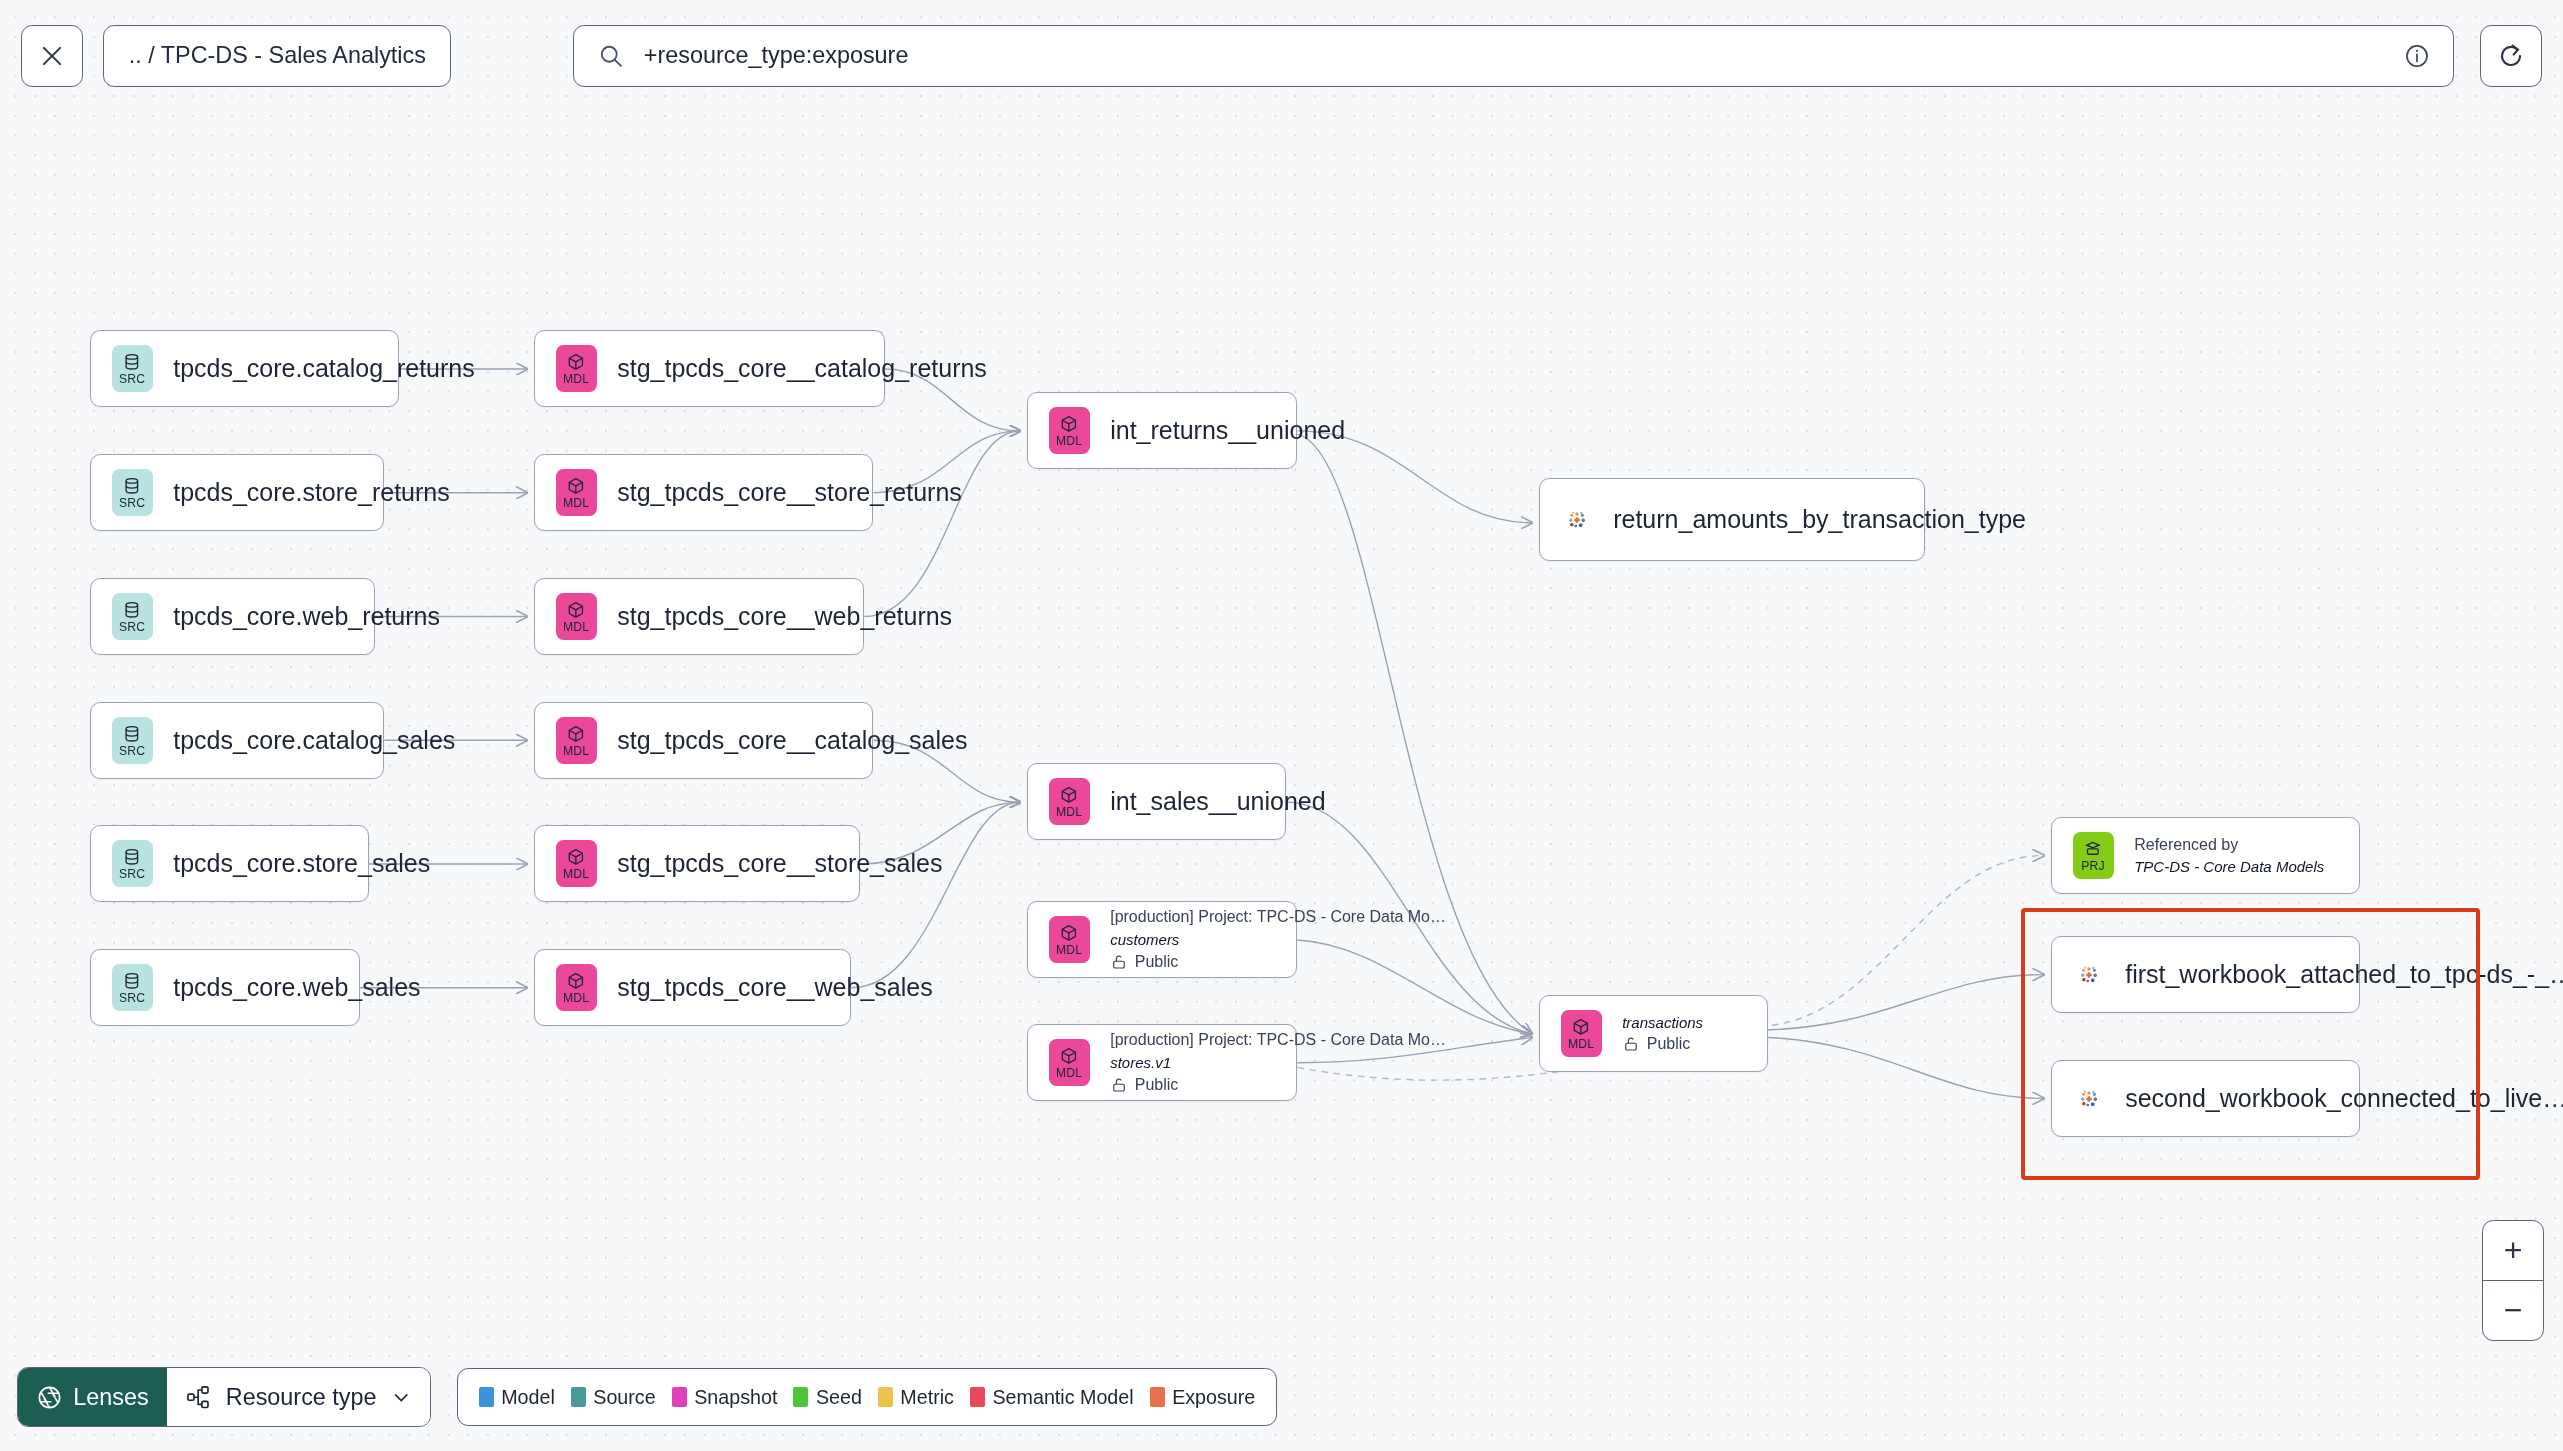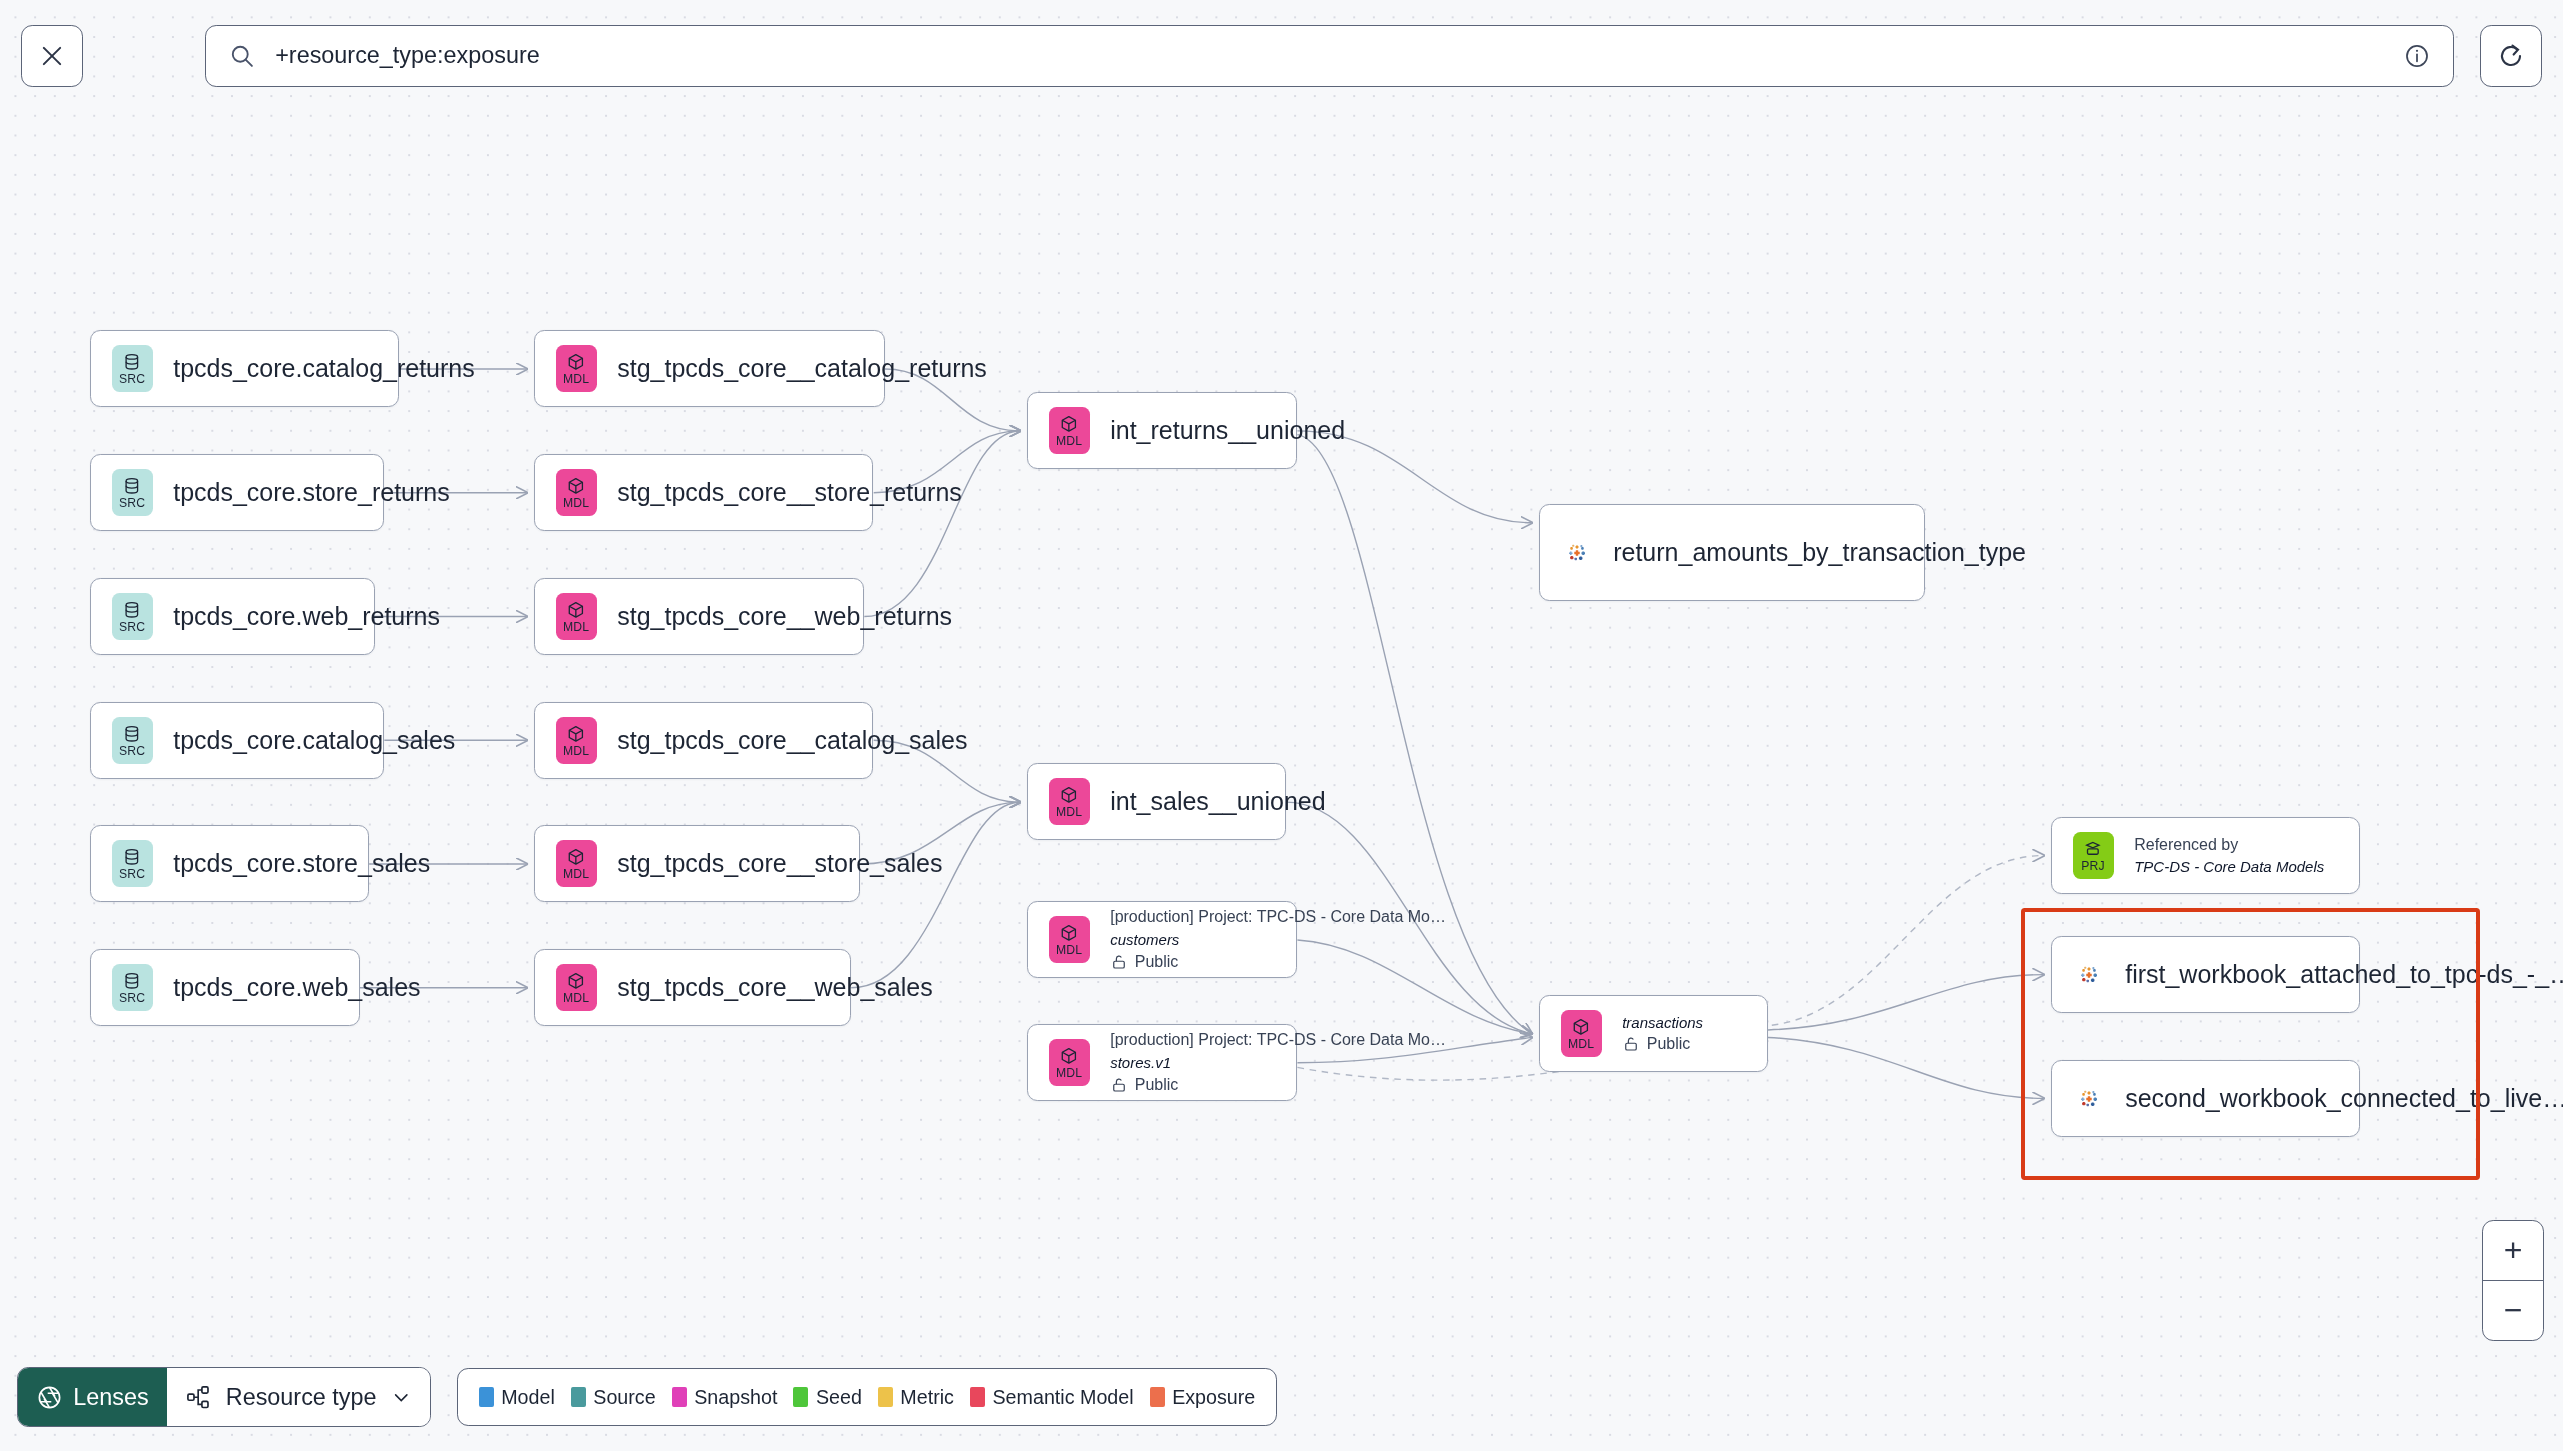--- a/index.html
+++ b/index.html
@@ -193,20 +193,23 @@
 
   <div class="topbar">
 
     <div class="tb-btn close-btn">
       <svg class="icon-svg" width="28" height="28" viewBox="0 0 24 24" fill="none" stroke="#2c3446" stroke-width="1.7" stroke-linecap="round">
         <line x1="5" y1="5" x2="19" y2="19"></line>
           <line x1="19" y1="5" x2="5" y2="19"></line>
       </svg>
     </div>
 
+    <div class="tb-btn breadcrumb">
+      <span>.. / TPC-DS - Sales Analytics</span>
+    </div>
 
     <div class="searchwrap">
       <svg class="icon-svg" width="28" height="28" viewBox="0 0 24 24" fill="none" stroke="#49536a" stroke-width="1.6" stroke-linecap="round">
         <circle cx="10.5" cy="10.5" r="6.4"></circle>
           <line x1="15.3" y1="15.3" x2="20.5" y2="20.5"></line>
       </svg>
       <input class="search-input" type="text" value="+resource_type:exposure" placeholder="Search lineage" style="">
       <svg class="icon-svg" width="28" height="28" viewBox="0 0 24 24" fill="none" stroke="#3d4659" stroke-width="1.5">
         <circle cx="12" cy="12" r="8.6"></circle>
         <circle cx="12" cy="7.6" r="0.95" fill="#3d4659" stroke="none"></circle>
@@ -480,21 +483,21 @@
     <path d="M4.5 7.5 12 4.2l7.5 3.3L12 10.8z"></path>
               <rect x="5.5" y="12" width="13" height="6.6" rx="1.4"></rect>
             </svg>
       <span class="badge-txt">PRJ</span>
     </div>
     <div class="node-stack">
       <div class="node-sub">Referenced by</div>
       <div class="node-name">TPC-DS - Core Data Models</div>
     </div>
         </div>
-        <div class="node" style="left: 1539px; top: 393px; width: 386px; height: 97px;">
+        <div class="node" style="left: 1539px; top: 367px; width: 386px; height: 83px;">
           <svg class="tableau-ico" viewBox="0 0 40 40">
 <g stroke-linecap="butt">
 <path d="M18.2 12.5h3.6M20 10.7v3.6" stroke="#e8952f" stroke-width="2.4"></path>
 <path d="M25.2 14.2h3.2M26.8 12.6v3.2" stroke="#4a7fb5" stroke-width="2.1"></path>
 <path d="M11.6 14.2h3.2M13.2 12.6v3.2" stroke="#e8952f" stroke-width="2.1"></path>
 <path d="M16.6 20h6.8M20 16.6v6.8" stroke="#e8702a" stroke-width="3"></path>
 <path d="M25.6 20.4h4.4M27.8 18.2v4.4" stroke="#4a7fb5" stroke-width="2.4"></path>
 <path d="M10 20.4h4.4M12.2 18.2v4.4" stroke="#7fa6cf" stroke-width="2"></path>
 <path d="M16.8 27.4h3.2M18.4 25.8v3.2" stroke="#5b6fa8" stroke-width="2.1"></path>
 <path d="M22.4 26.6h4.4M24.6 24.4v4.4" stroke="#2e5c9a" stroke-width="2.6"></path>

